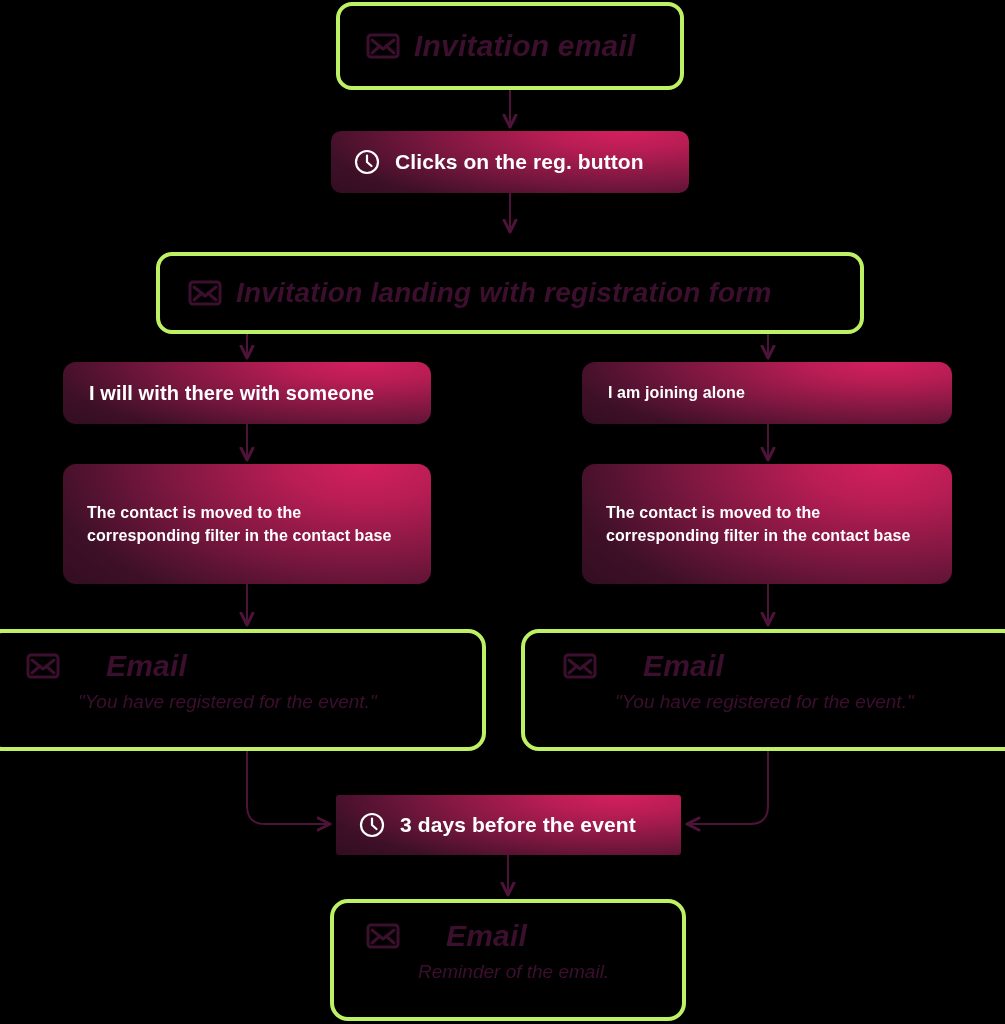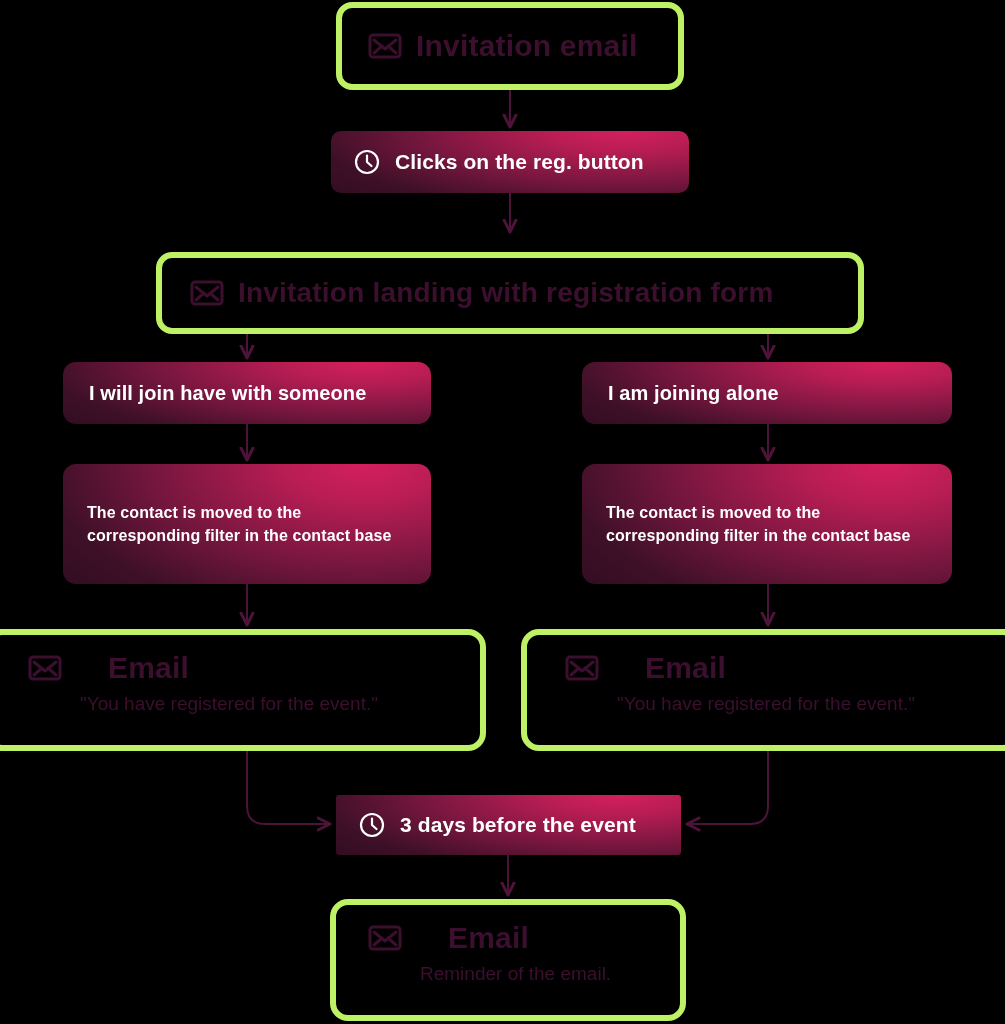--- a/index.html
+++ b/index.html
@@ -34,21 +34,22 @@
     position: absolute;
     z-index: 2;
     border-radius: 16px;
     display: flex;
     align-items: center;
   }
 
   
   .node.outline {
     background: #000000;
-    border: 6px solid #bef264;
+    border: 4px solid #bef264;
+    font-style: italic;
   }
 
   
   .node.filled {
     border: none;
     background:
       radial-gradient(120% 180% at 82% 0%,
         #d41f5e 0%,
         #b81d53 18%,
         #7c1740 45%,
@@ -129,21 +130,21 @@
     border-radius: 13px;
   }
   #n-with-someone .label-light { font-size: 20px; }
 
   
   #n-alone {
     left: 582px; top: 362px; width: 370px; height: 62px;
     padding: 0 26px;
     border-radius: 13px;
   }
-  #n-alone .label-light { font-size: 20px; }
+  #n-alone .label-light { font-size: 16px; }
 
   
   #n-contact-left {
     left: 63px; top: 464px; width: 368px; height: 120px;
     padding: 0 24px;
     border-radius: 13px;
   }
   
   #n-contact-right {
     left: 582px; top: 464px; width: 370px; height: 120px;
@@ -271,21 +272,21 @@
           <path d="M 6 8 L 17 17 L 28 8" fill="none" stroke="#3c0f2e" stroke-width="3" stroke-linecap="round" stroke-linejoin="round"></path>
           <path d="M 6 21 L 14 14 M 28 21 L 20 14" fill="none" stroke="#3c0f2e" stroke-width="3" stroke-linecap="round"></path>
         </svg>
       </span>
       <span class="label-ghost">Invitation landing with registration form</span>
     </div>
   </div>
 
   <div class="node filled" id="n-with-someone">
     <div class="node-inner">
-      <span class="label-light">I will join have with someone</span>
+      <span class="label-light">I will with there with someone</span>
     </div>
   </div>
 
   <div class="node filled" id="n-alone">
     <div class="node-inner">
       <span class="label-light">I am joining alone</span>
     </div>
   </div>
 
   <div class="node filled" id="n-contact-left">

